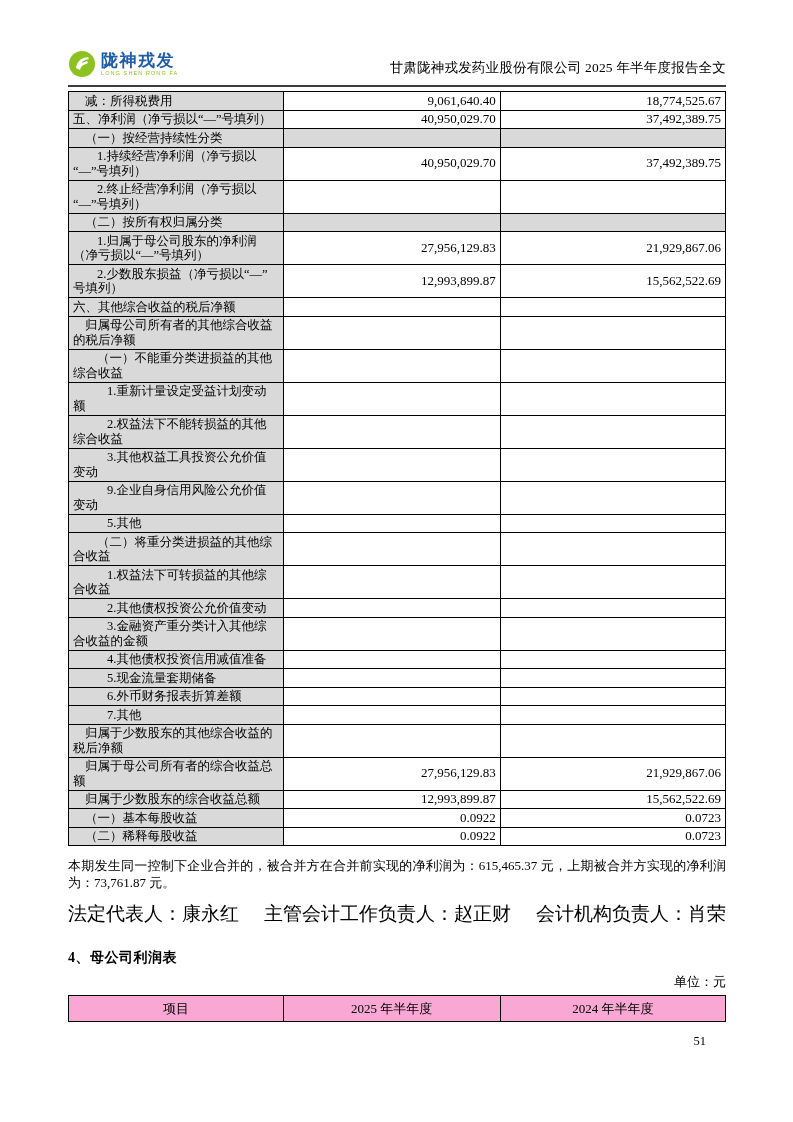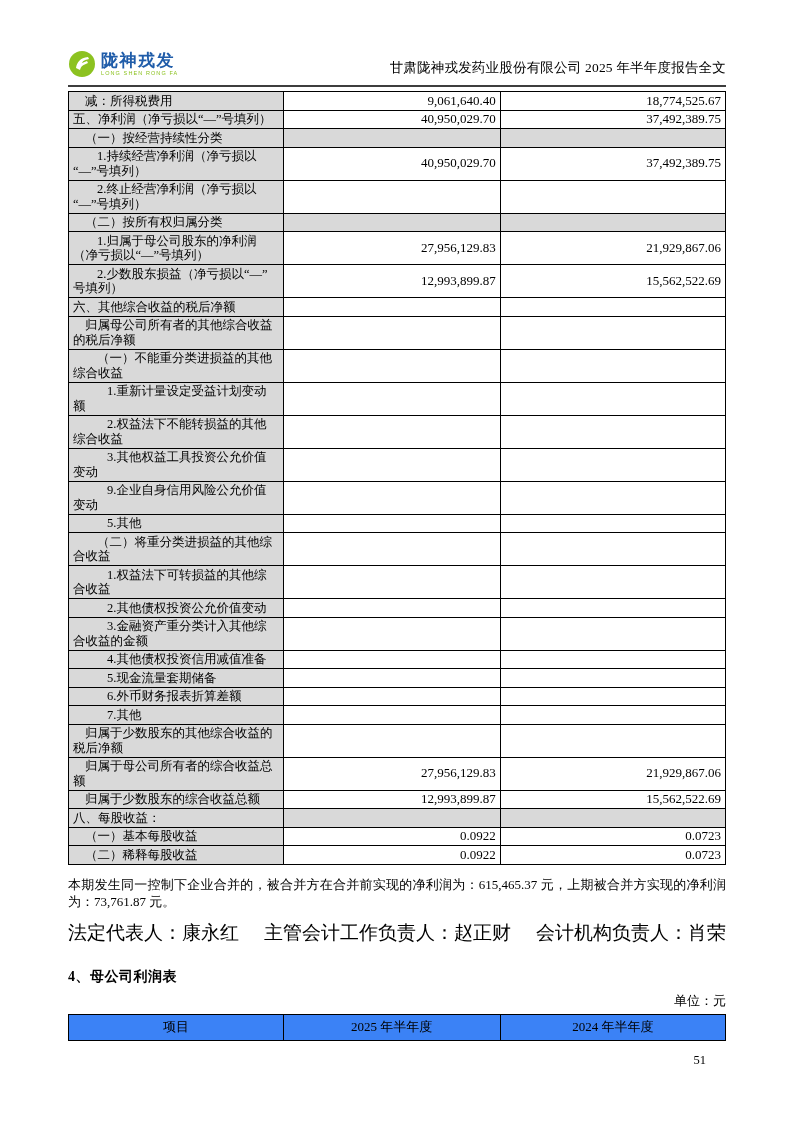--- a/index.html
+++ b/index.html
@@ -33,21 +33,21 @@
   .ind2 { text-indent:24px; }
   .ind3 { text-indent:34px; }
   
   .note { margin-top:11px; font-size:13px; line-height:17px; text-align:justify; }
   .sig  { margin-top:10px; display:flex; justify-content:space-between; font-size:19px; }
   
   .sec-heading { margin-top:22px; font-size:14px; font-weight:bold; letter-spacing:0.5px; }
   .unit { margin-top:6px; text-align:right; font-size:13px; }
   .next-tbl { margin-top:4px; }
   .next-tbl td {
-    border:1px solid #000; background:#3b82f6; text-align:center;
+    border:1px solid #000; background:#f9a8d4; text-align:center;
     font-size:13px; height:26px; padding:2px 21px;
   }
   
   .pagenum { margin-top:12px; text-align:right; padding-right:20px; font-size:12.5px; }
 </style>
 </head>
 <body>
 
 <div class="page">
 
@@ -203,25 +203,20 @@
           <td class="lbl ind1">归属于母公司所有者的综合收益总额</td>
           <td class="num">27,956,129.83</td>
           <td class="num">21,929,867.06</td>
         </tr>
         <tr>
           <td class="lbl ind1">归属于少数股东的综合收益总额</td>
           <td class="num">12,993,899.87</td>
           <td class="num">15,562,522.69</td>
         </tr>
         <tr>
-          <td class="lbl ind0">八、每股收益：</td>
-          <td class="num shade"></td>
-          <td class="num shade"></td>
-        </tr>
-        <tr>
           <td class="lbl ind1">（一）基本每股收益</td>
           <td class="num">0.0922</td>
           <td class="num">0.0723</td>
         </tr>
         <tr>
           <td class="lbl ind1">（二）稀释每股收益</td>
           <td class="num">0.0922</td>
           <td class="num">0.0723</td>
         </tr>
       </tbody>

